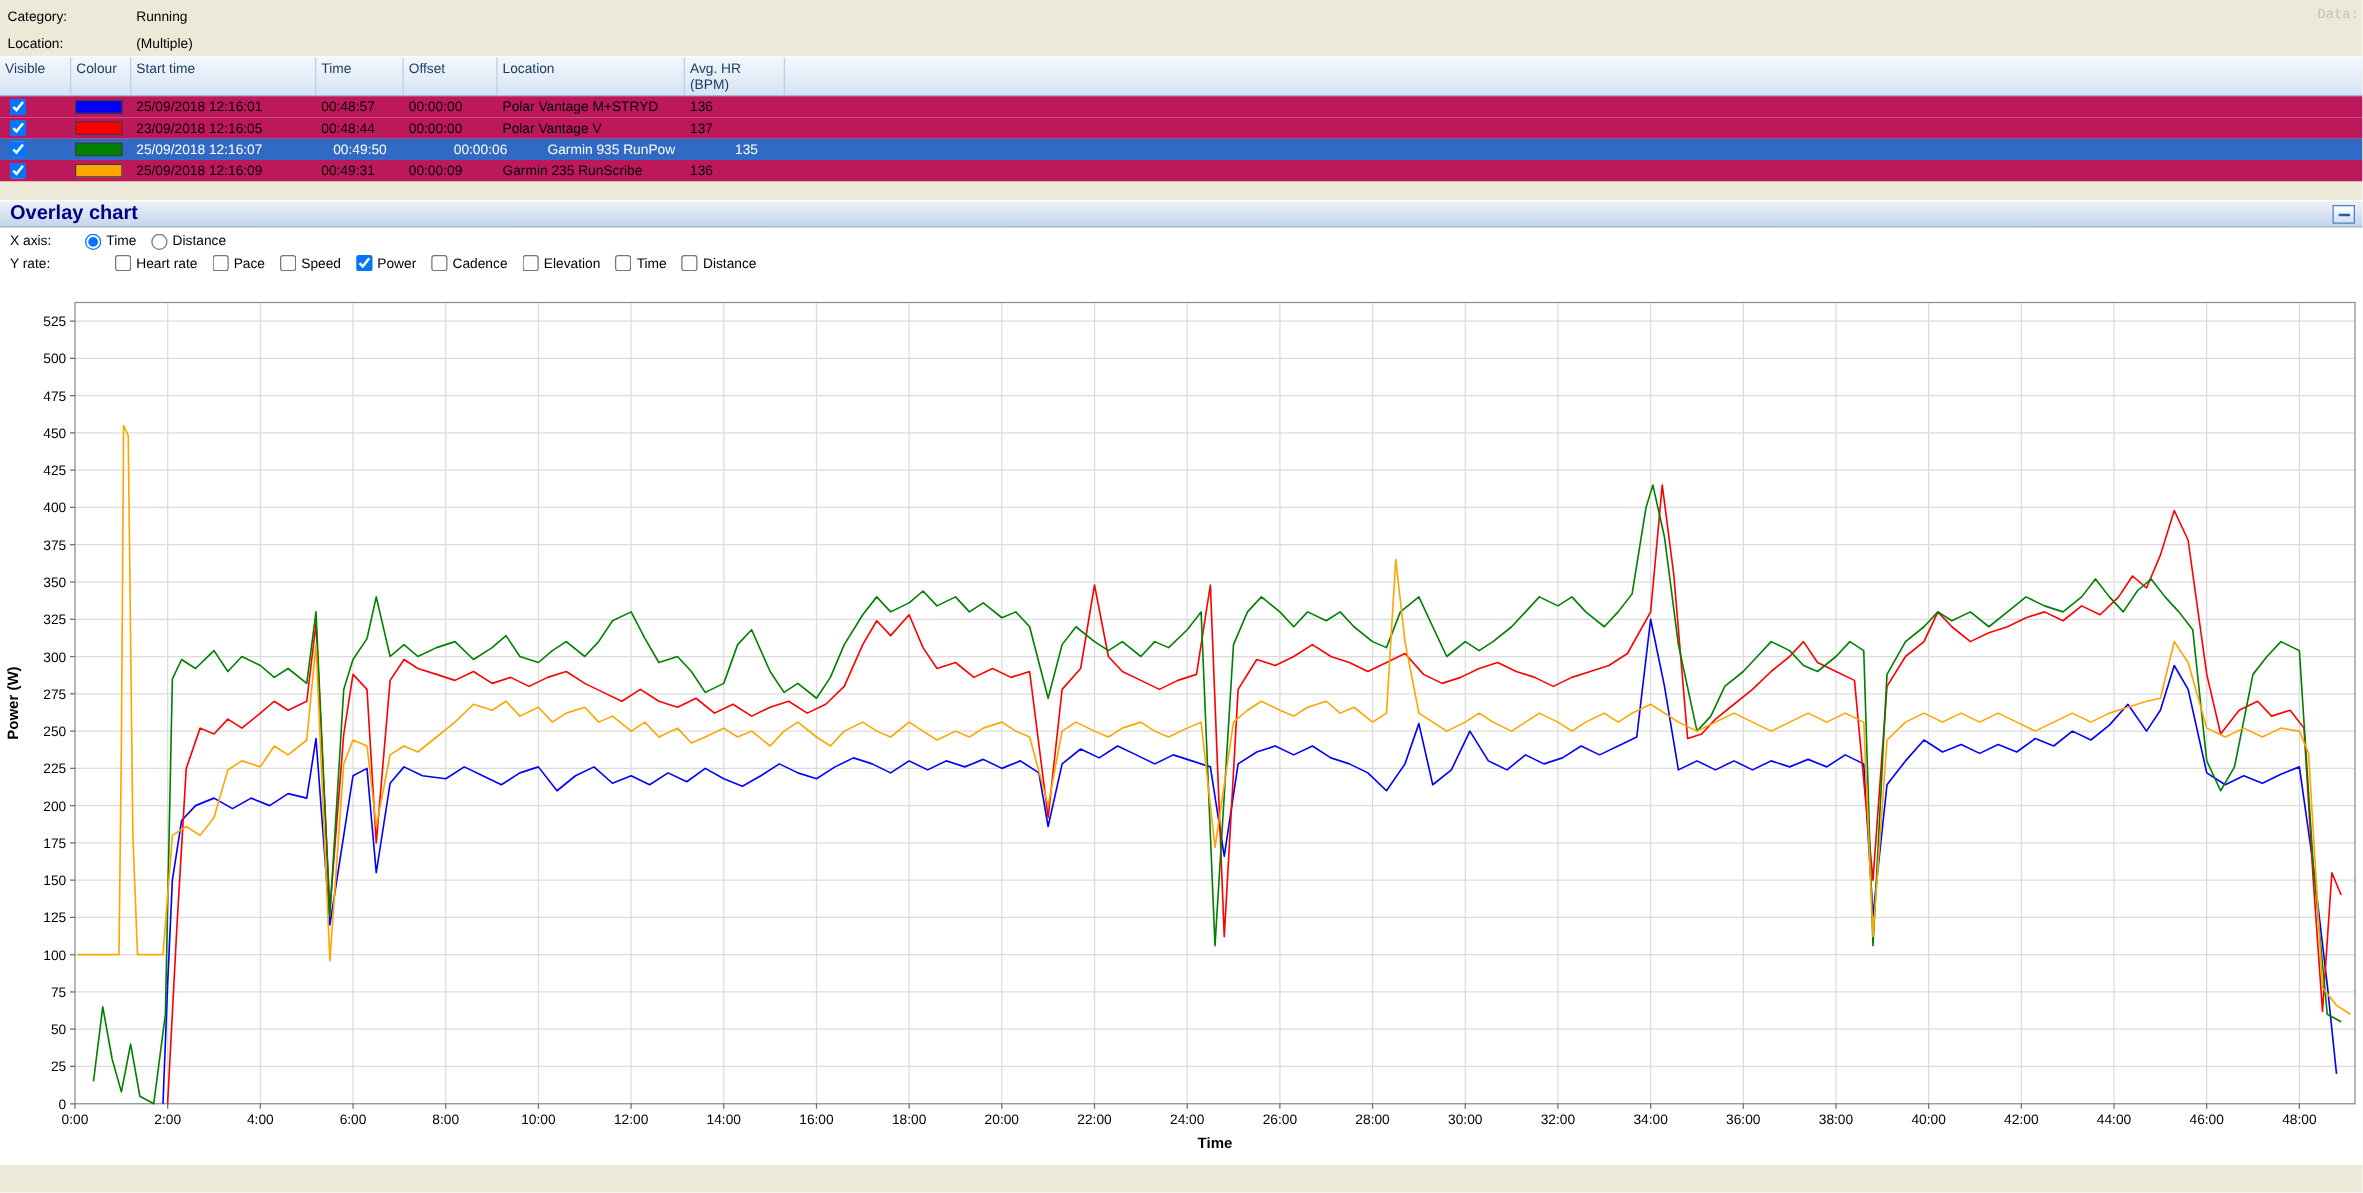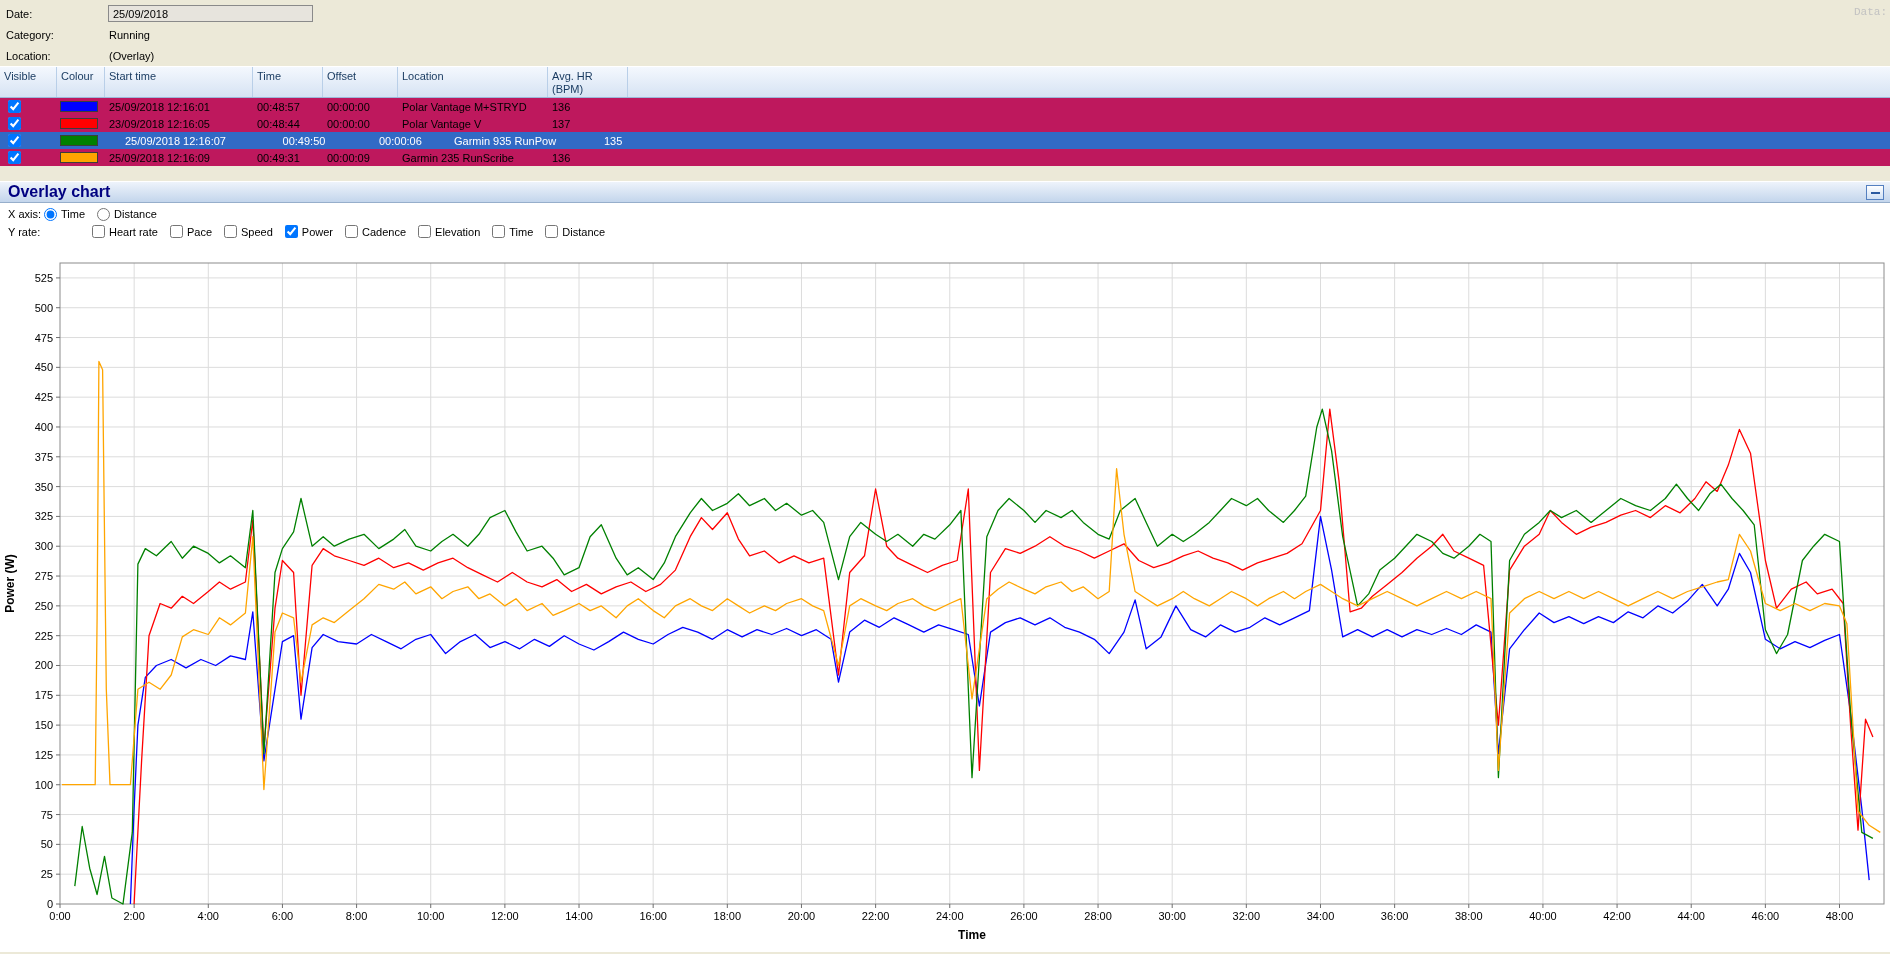--- a/index.html
+++ b/index.html
@@ -56,30 +56,26 @@
   
   #chart-host { background:#fff; }
   svg text { font-family:"Liberation Sans", sans-serif; font-size:11px; fill:#000; }
   svg text.axis-title { font-size:12px; font-weight:bold; }
 </style>
 </head>
 <body>
 
 <div class="form-area">
   <div class="form-row">
-    <div class="form-label">Date:</div>
-    <input class="textbox" type="text" value="25/09/2018" style="">
-  </div>
-  <div class="form-row">
     <div class="form-label">Category:</div>
     <div class="flat-value">Running</div>
   </div>
   <div class="form-row">
     <div class="form-label">Location:</div>
-    <div class="flat-value">(Overlay)</div>
+    <div class="flat-value">(Multiple)</div>
   </div>
   <div class="data-top-right">Data:</div>
 </div>
 
 <div>
   <div class="grid-header" id="grid-header">
       <div class="hcell" style="width: 57px;">Visible</div>
       <div class="hcell" style="width: 48px;">Colour</div>
       <div class="hcell" style="width: 148px;">Start time</div>
       <div class="hcell" style="width: 70px;">Time</div>
@@ -115,21 +111,21 @@
         <div class="cell" style="width: 150px;">Polar Vantage V</div>
         <div class="cell" style="width: 80px;">137</div>
       </div>
       <div class="grid-row selected">
         <div class="cell cb-cell" style="width: 57px;">
           <input type="checkbox" checked="" style="">
         </div>
         <div class="cell" style="width: 48px; padding: 0px;">
           <div class="swatch" style="background: rgb(0, 128, 0);"></div>
         </div>
-        <div class="cell" style="width: 148px; margin-left: 16px;">25/09/2018 12:16:07</div>
+        <div class="cell" style="width: 148px;">25/09/2018 12:16:07</div>
         <div class="cell" style="width: 70px; text-align: center;">00:49:50</div>
         <div class="cell" style="width: 75px; margin-left: 36px;">00:00:06</div>
         <div class="cell" style="width: 150px;">Garmin 935 RunPow</div>
         <div class="cell" style="width: 80px;">135</div>
       </div>
       <div class="grid-row">
         <div class="cell cb-cell" style="width: 57px;">
           <input type="checkbox" checked="" style="">
         </div>
         <div class="cell" style="width: 48px; padding: 0px;">
@@ -147,21 +143,21 @@
 <div class="table-gap"></div>
 
 <div class="section-bar">
   <div class="section-title">Overlay chart</div>
   <div class="collapse-btn">
     <div class="collapse-glyph"></div>
   </div>
 </div>
 
 <div class="white-panel">
-  <div class="axis-row" style="padding-top:3px;">
+  <div class="axis-row" style="padding-top:3px;gap:24px;">
     <div class="axis-caption">X axis:</div>
     <div id="x-options" style="display:flex;align-items:center;">
         <span class="opt">
           <input type="radio" name="xaxis" checked="" style="">
           <span>Time</span>
         </span>
         <span class="opt">
           <input type="radio" name="xaxis" style="">
           <span>Distance</span>
         </span>

